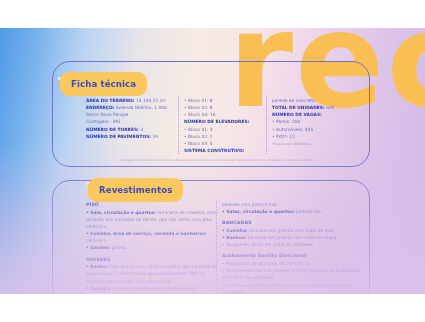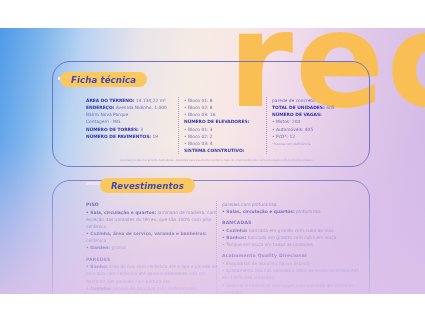--- a/index.html
+++ b/index.html
@@ -66,39 +66,38 @@
     border: 1px solid #6f73c8;
     border-radius: 18px;
     background: transparent;
   }
   #panel-ficha { left: 52px; top: 33px; width: 318px; height: 106px; }
   #panel-rev   { left: 52px; top: 152px; width: 318px; height: 128px; }
 
   
   .pill {
     position: absolute;
-    height: 15px;
+    height: 24px;
     background: #fbc85f;
     border-radius: 9px;
     display: flex;
     align-items: center;
     justify-content: center;
     padding: 0 11px;
     z-index: 4;
-    font-style: italic;
   }
   .pill span {
     font-size: 8.6px;
     font-weight: 700;
     color: #3f4bb8;
     letter-spacing: .1px;
     white-space: nowrap;
   }
   #pill-ficha { left: 60px; top: 44px; }
-  #pill-rev   { left: 100px; top: 150px; }
+  #pill-rev   { left: 88px; top: 150px; }
 
   
   .pill-mask {
     position: absolute;
     height: 3px;
     background: #eee3ea;
     z-index: 3;
   }
 
   

